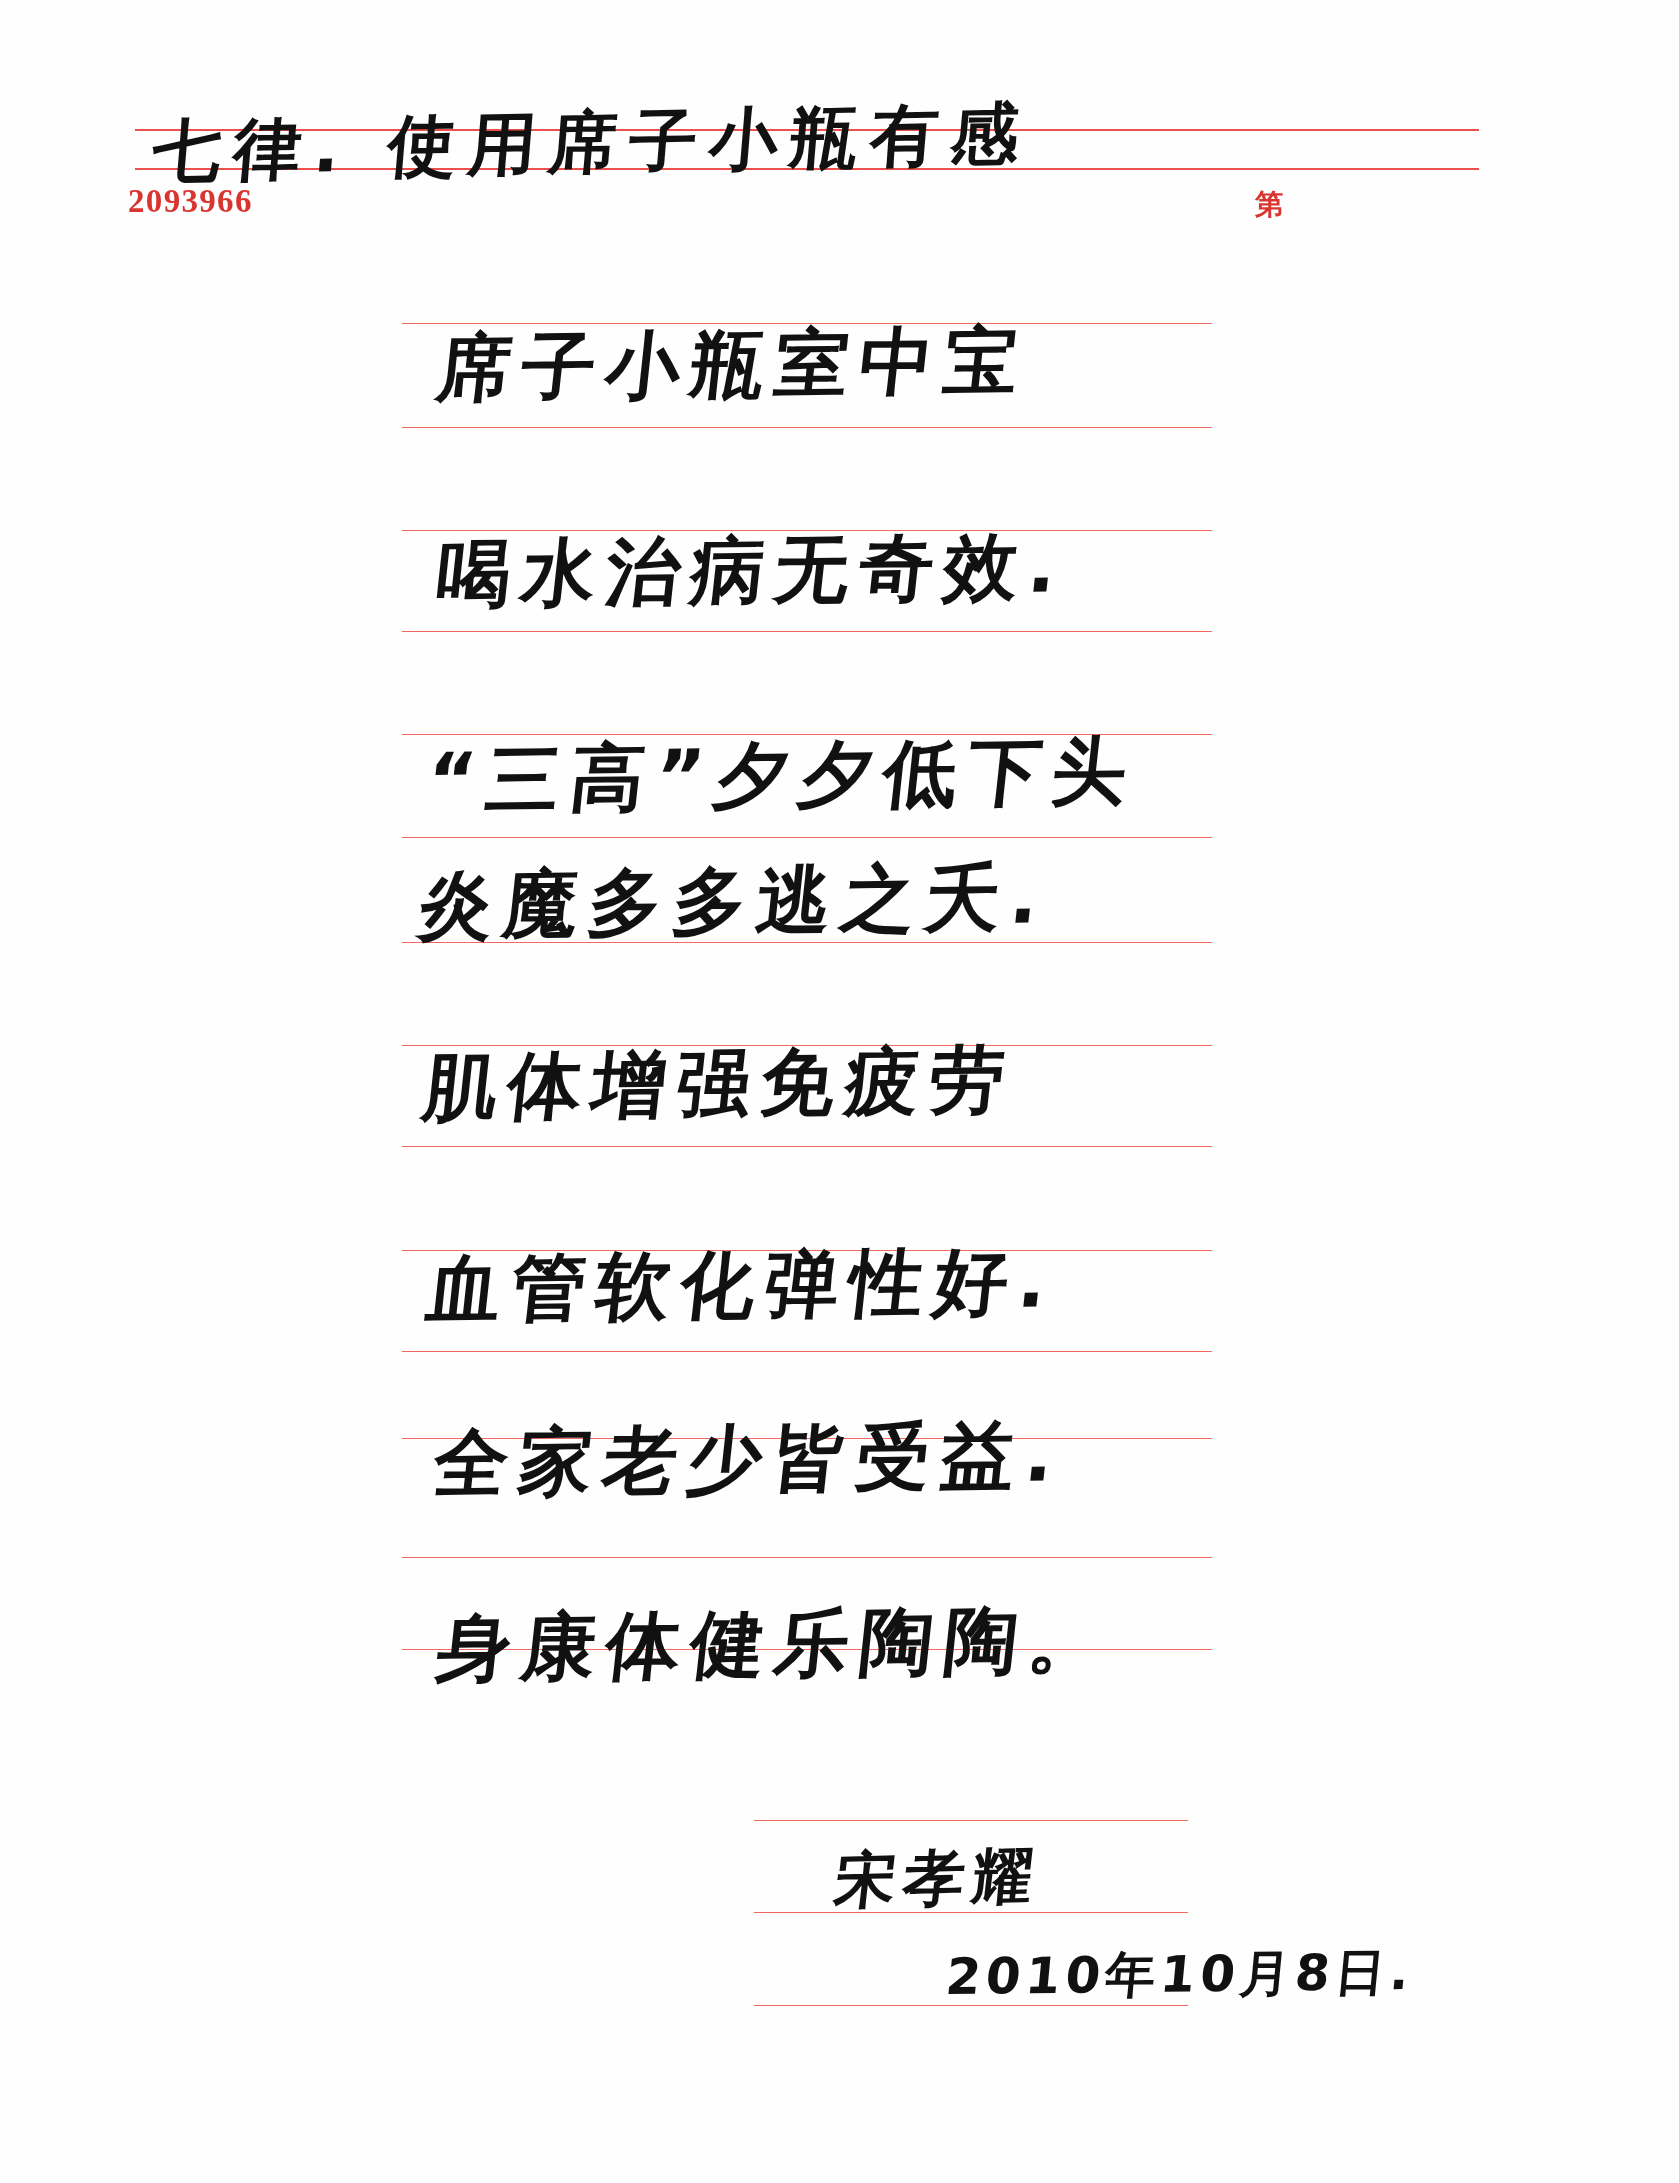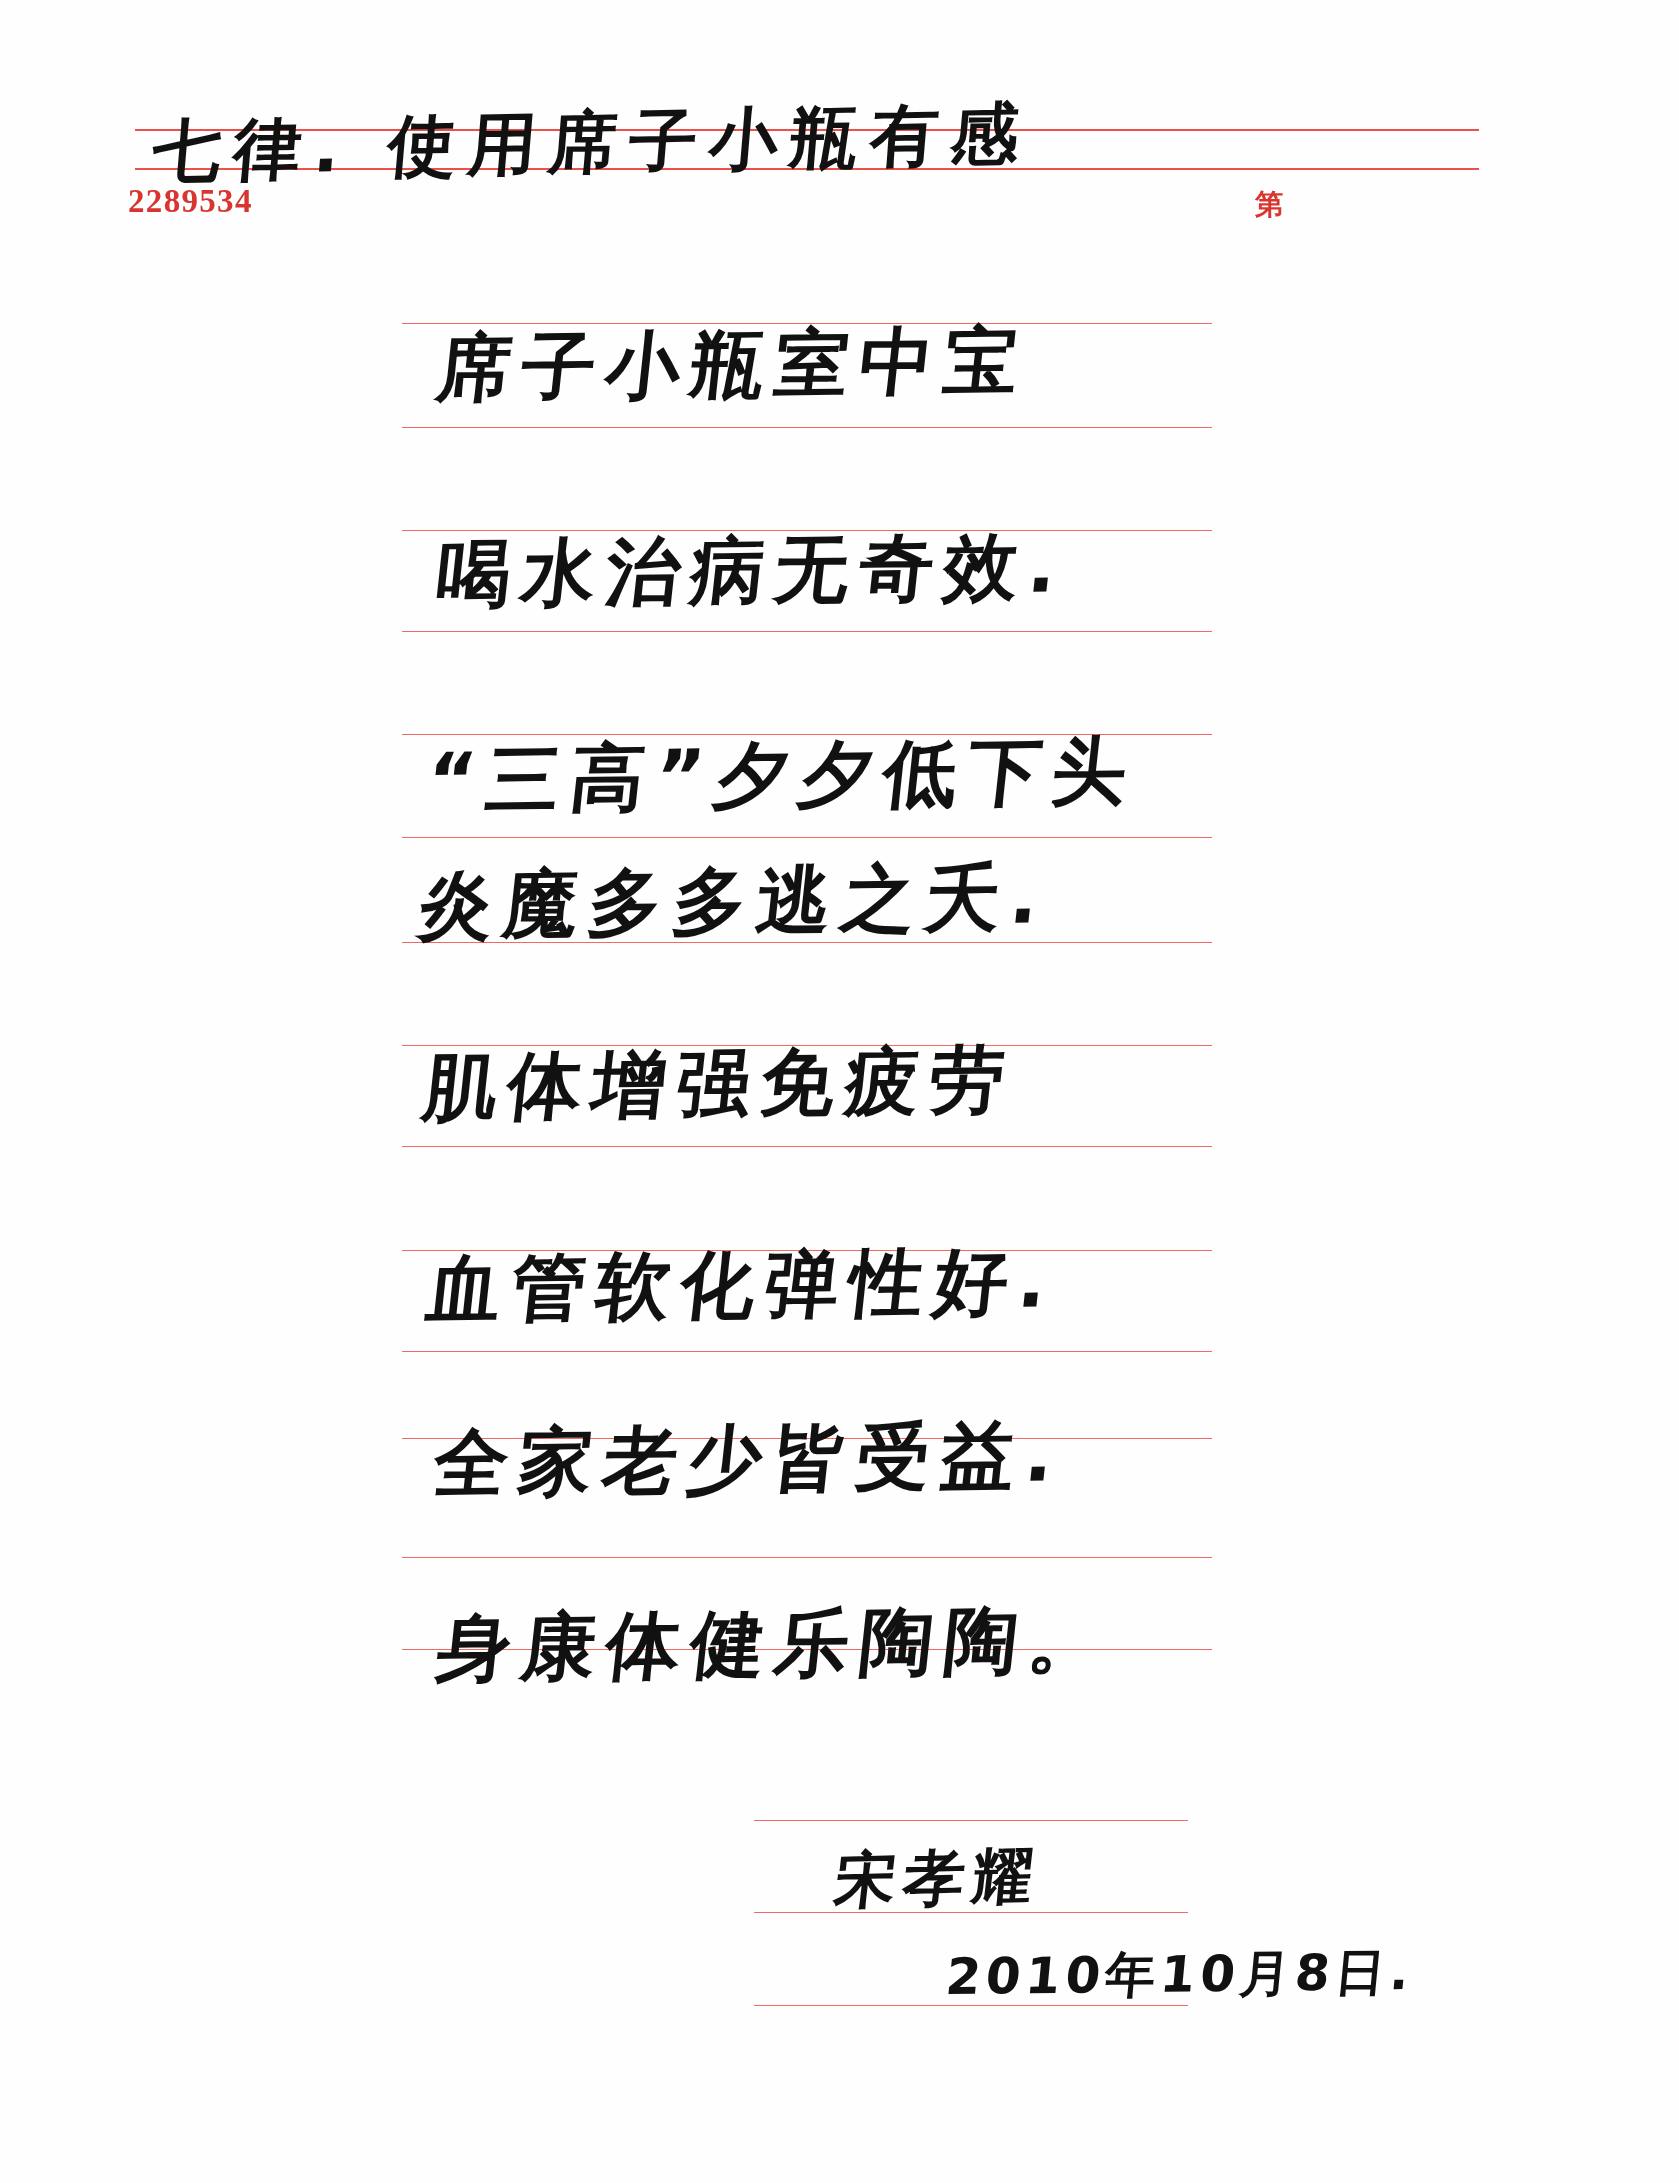--- a/index.html
+++ b/index.html
@@ -111,21 +111,21 @@
 
   <div class="rule short" style="top:1438px; left:402px; width:810px;"></div>
 
   <div class="rule short" style="top:1557px; left:402px; width:810px;"></div>
   <div class="rule short" style="top:1649px; left:402px; width:810px;"></div>
 
   <div class="rule short" style="top:1820px; left:754px; width:434px;"></div>
   <div class="rule short" style="top:1912px; left:754px; width:434px;"></div>
   <div class="rule short" style="top:2005px; left:754px; width:434px;"></div>
 
-  <div class="stamp-number" style="top:183px; left:128px;">2289534</div>
+  <div class="stamp-number" style="top:183px; left:128px;">2093966</div>
 
   <div class="page-marker" style="top:186px; left:1255px;">第</div>
 
   <div class="handwriting title-line" style="top:107px; left:153px;">七律. 使用席子小瓶有感</div>
 
   <div class="handwriting verse" style="top:320px; left:437px;">席子小瓶室中宝</div>
   <div class="handwriting verse" style="top:526px; left:437px;">喝水治病无奇效.</div>
   <div class="handwriting verse" style="top:732px; left:427px;">“三高”夕夕低下头</div>
   <div class="handwriting verse" style="top:857px; left:419px;">炎魔多多逃之夭.</div>
   <div class="handwriting verse" style="top:1039px; left:423px;">肌体增强免疲劳</div>

